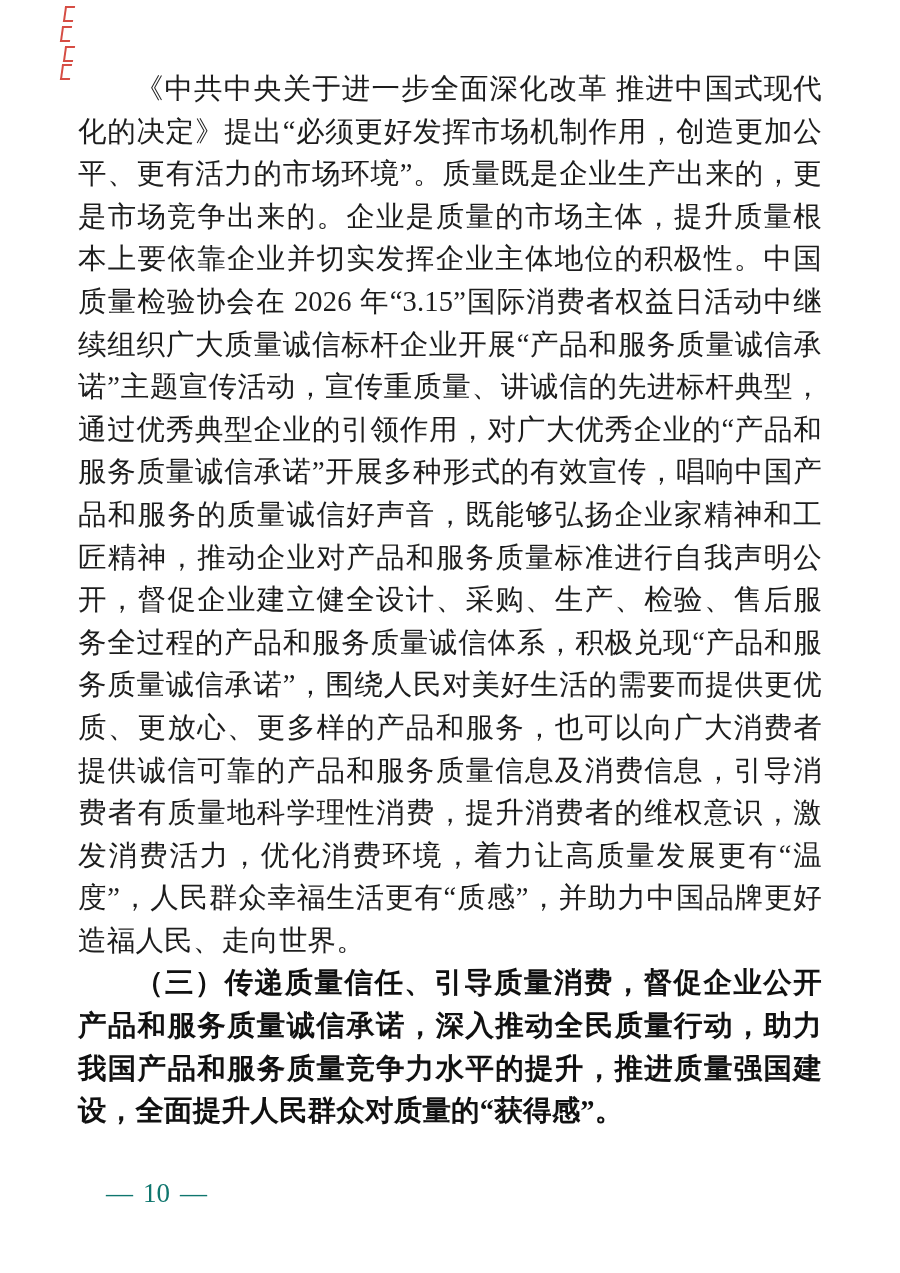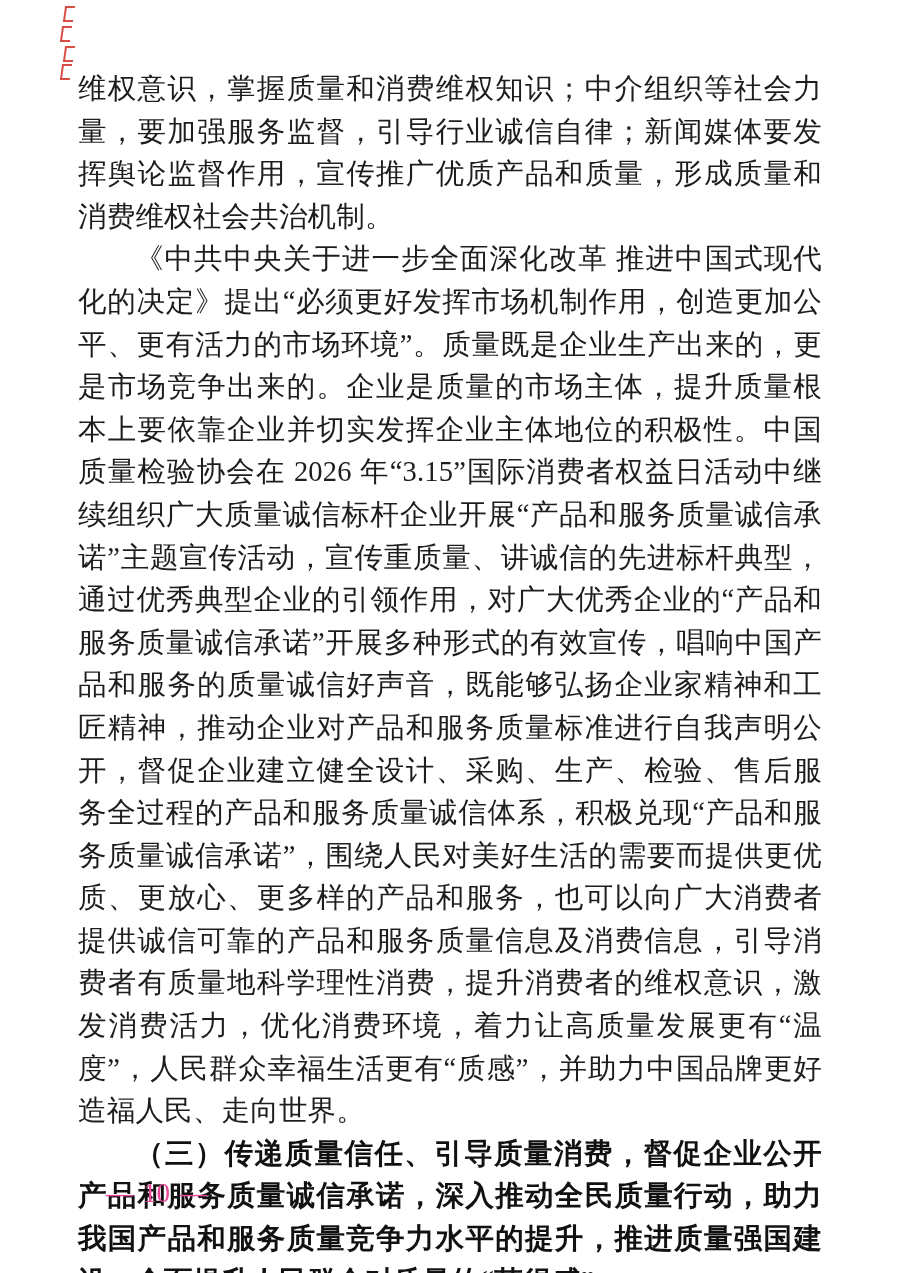--- a/index.html
+++ b/index.html
@@ -36,21 +36,21 @@
   .para.bold {
     font-weight: bold;
     color: #111111;
   }
   .page-footer {
     position: absolute;
     left: 96px;
     top: 1178px;
     font-family: "Liberation Serif", "DejaVu Serif", serif;
     font-size: 27px;
-    color: #ec4899;
+    color: #0f766e;
     white-space: pre;
   }
   .page-footer .dash {
     letter-spacing: 0;
     padding: 0 10px;
   }
   .red-mark {
     position: absolute;
     width: 8px;
     height: 12px;
@@ -58,21 +58,20 @@
     border-color: #cf2e24;
     border-width: 2px 0 2px 2px;
     opacity: 0.85;
     transform: skewX(-8deg);
   }
 </style>
 </head>
 <body>
 
 <div class="text-block">
-  <p class="para no-indent">维权意识，掌握质量和消费维权知识；中介组织等社会力量，要加强服务监督，引导行业诚信自律；新闻媒体要发挥舆论监督作用，宣传推广优质产品和质量，形成质量和消费维权社会共治机制。</p>
   <p class="para">《中共中央关于进一步全面深化改革 推进中国式现代化的决定》提出“必须更好发挥市场机制作用，创造更加公平、更有活力的市场环境”。质量既是企业生产出来的，更是市场竞争出来的。企业是质量的市场主体，提升质量根本上要依靠企业并切实发挥企业主体地位的积极性。中国质量检验协会在 2026 年“3.15”国际消费者权益日活动中继续组织广大质量诚信标杆企业开展“产品和服务质量诚信承诺”主题宣传活动，宣传重质量、讲诚信的先进标杆典型，通过优秀典型企业的引领作用，对广大优秀企业的“产品和服务质量诚信承诺”开展多种形式的有效宣传，唱响中国产品和服务的质量诚信好声音，既能够弘扬企业家精神和工匠精神，推动企业对产品和服务质量标准进行自我声明公开，督促企业建立健全设计、采购、生产、检验、售后服务全过程的产品和服务质量诚信体系，积极兑现“产品和服务质量诚信承诺”，围绕人民对美好生活的需要而提供更优质、更放心、更多样的产品和服务，也可以向广大消费者提供诚信可靠的产品和服务质量信息及消费信息，引导消费者有质量地科学理性消费，提升消费者的维权意识，激发消费活力，优化消费环境，着力让高质量发展更有“温度”，人民群众幸福生活更有“质感”，并助力中国品牌更好造福人民、走向世界。</p>
   <p class="para bold">（三）传递质量信任、引导质量消费，督促企业公开产品和服务质量诚信承诺，深入推动全民质量行动，助力我国产品和服务质量竞争力水平的提升，推进质量强国建设，全面提升人民群众对质量的“获得感”。</p>
 
 </div>
 
 <div class="page-footer"><span class="dash">—</span><span>10</span><span class="dash">—</span></div>
 
 <div class="red-mark" style="left: 64px; top: 6px; border-color: rgb(207, 46, 36);"></div>
 <div class="red-mark" style="left: 61px; top: 26px; border-color: rgb(207, 46, 36);"></div>
 <div class="red-mark" style="left: 64px; top: 46px; border-color: rgb(207, 46, 36);"></div>

